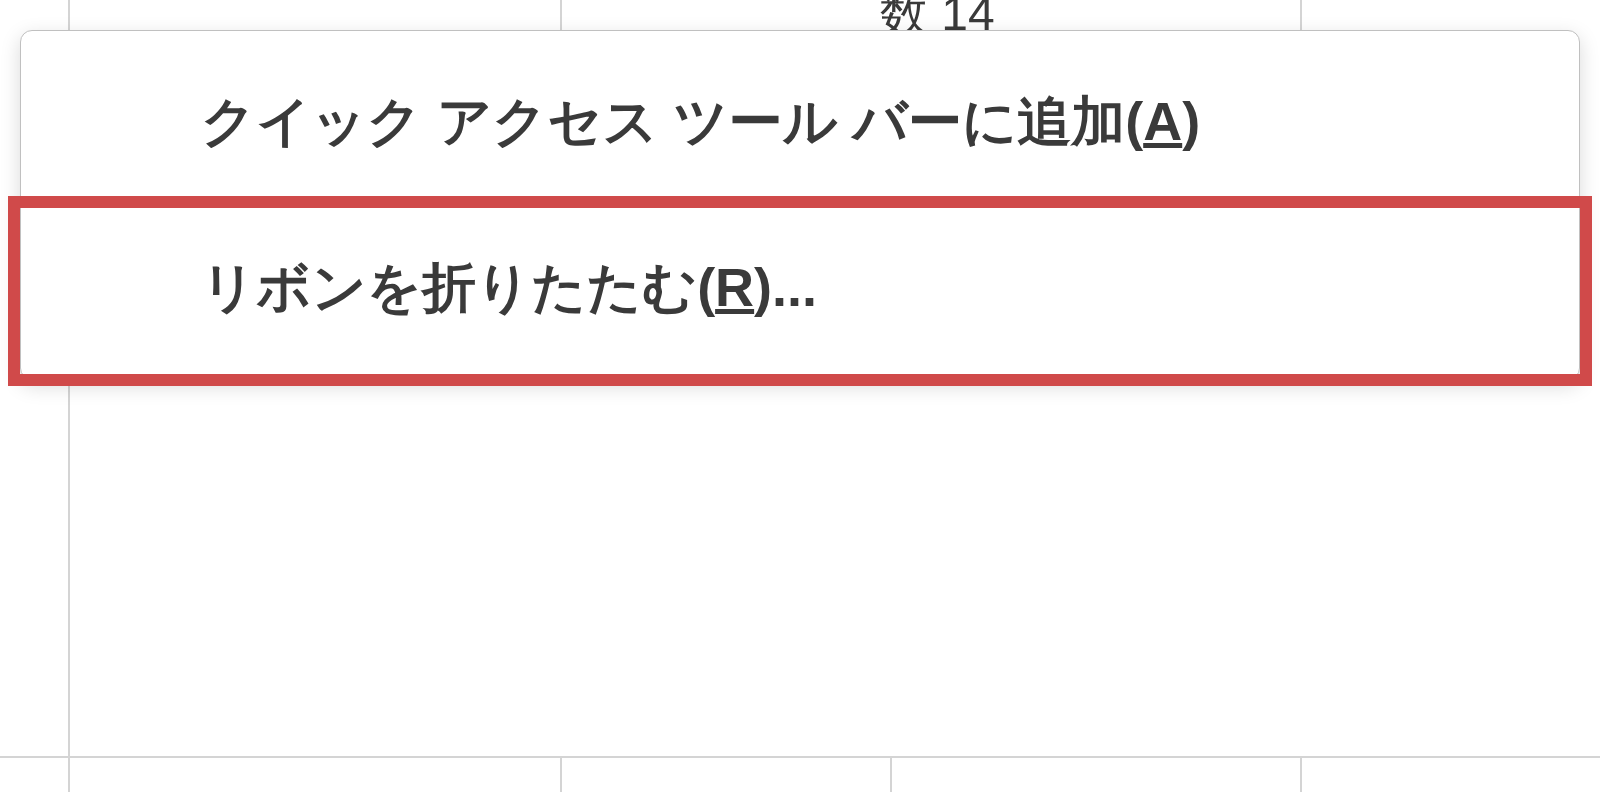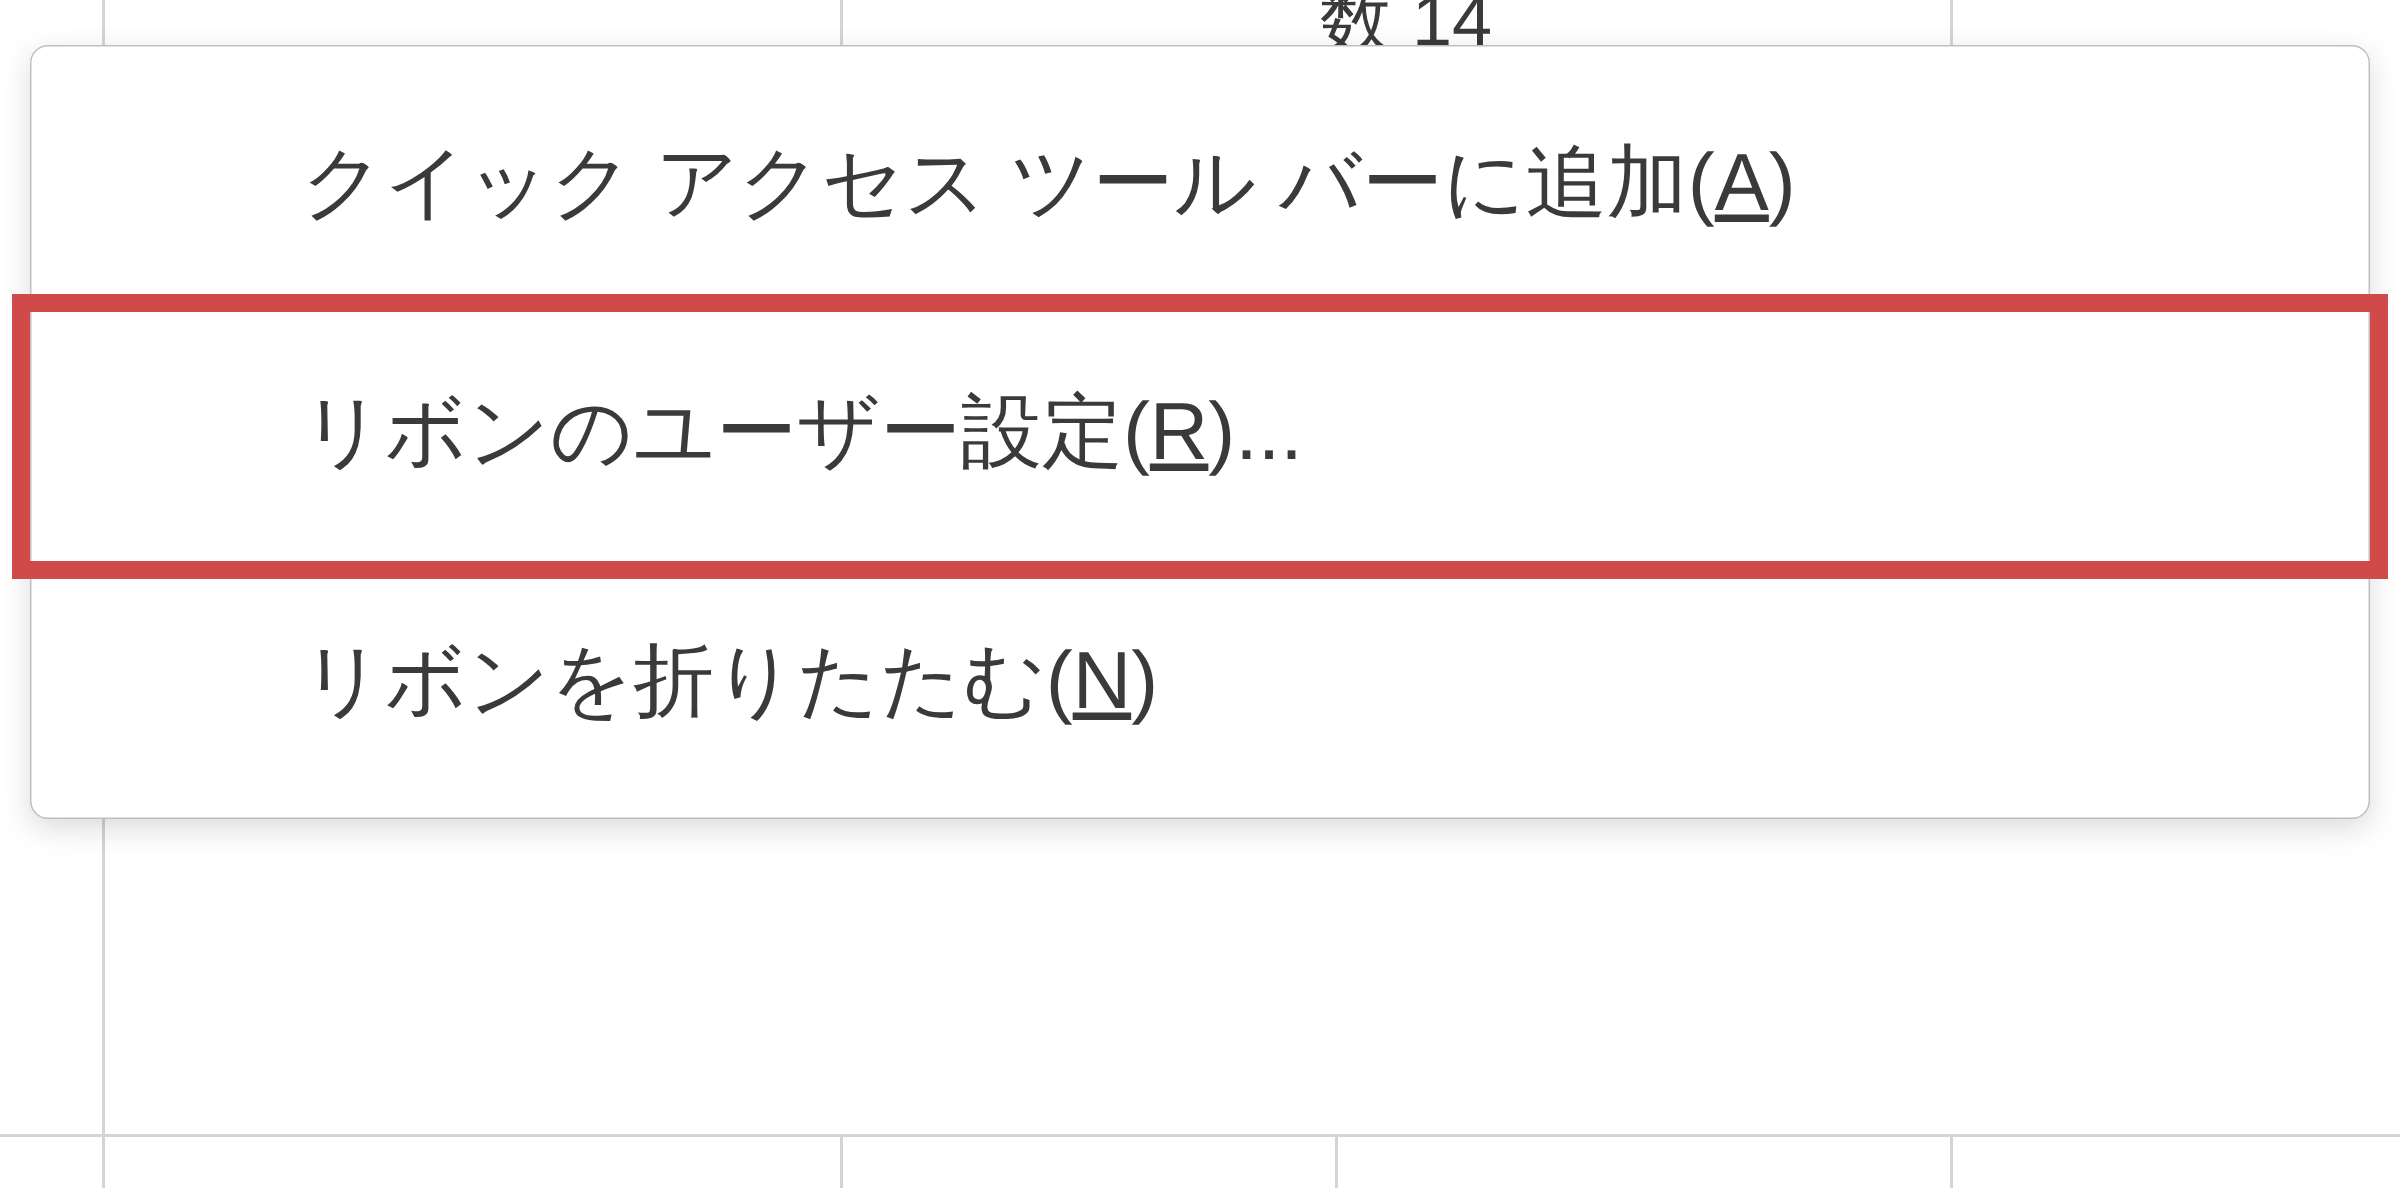--- a/index.html
+++ b/index.html
@@ -65,20 +65,21 @@
       position: absolute;
       border: 12px solid #d04a4a;
       pointer-events: none;
       z-index: 10;
     }
     .accel {
       text-decoration: underline;
     }
     .menu-inner {
       padding: 8px 0;
+      font-weight: bold;
     }
   </style>
 </head>
 <body>
 
 <div class="grid-bg">
   <div class="grid-line-v" style="left:68px; top:0; height:792px;"></div>
   <div class="grid-line-v" style="left:560px; top:0; height:32px;"></div>
   <div class="grid-line-v" style="left:560px; top:756px; height:36px;"></div>
   <div class="grid-line-v" style="left:890px; top:756px; height:36px;"></div>
@@ -91,24 +92,19 @@
 
 <div class="context-menu">
   <div class="menu-inner">
     <div class="menu-item">
       <span>
         <span>クイック アクセス ツール バーに追加(</span><span class="accel">A</span><span>)</span>
       </span>
     </div>
     <div class="menu-item">
       <span>
-        <span>リボンのユーザー設定(</span><span class="accel">R</span><span>)...</span>
-      </span>
-    </div>
-    <div class="menu-item">
-      <span>
-        <span>リボンを折りたたむ(</span><span class="accel">N</span><span>)</span>
+        <span>リボンを折りたたむ(</span><span class="accel">R</span><span>)...</span>
       </span>
     </div>
   </div>
 </div>
 
 <div class="highlight-box" style="top:196px; left:8px; width:1584px; height:190px;"></div>
 
 </body></html>

